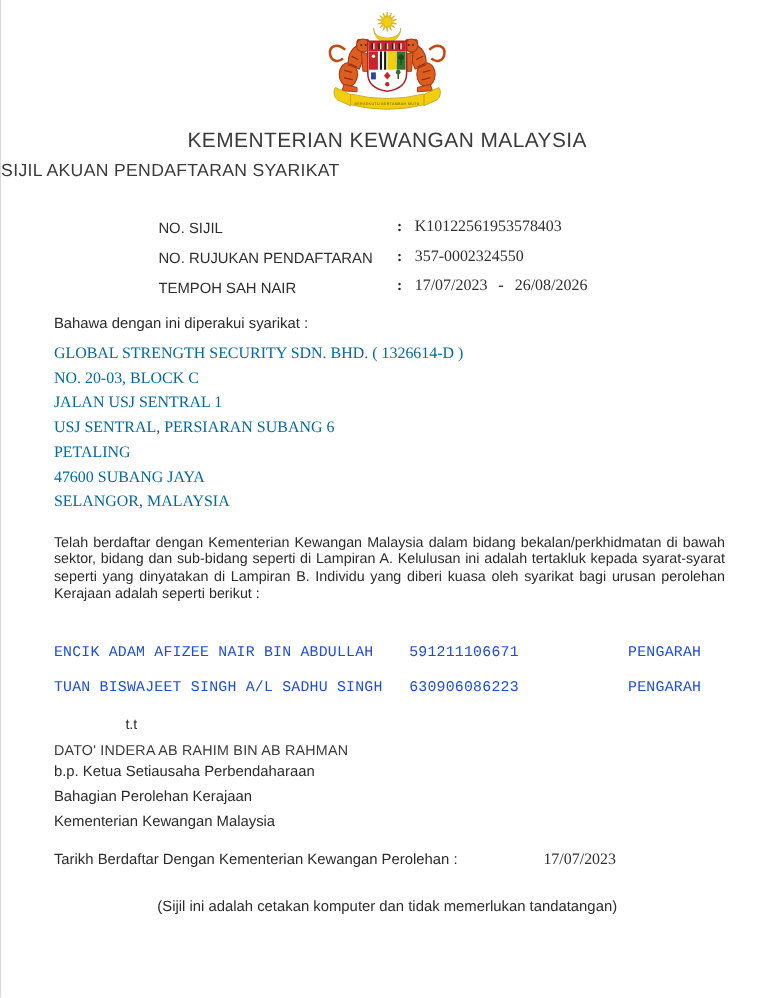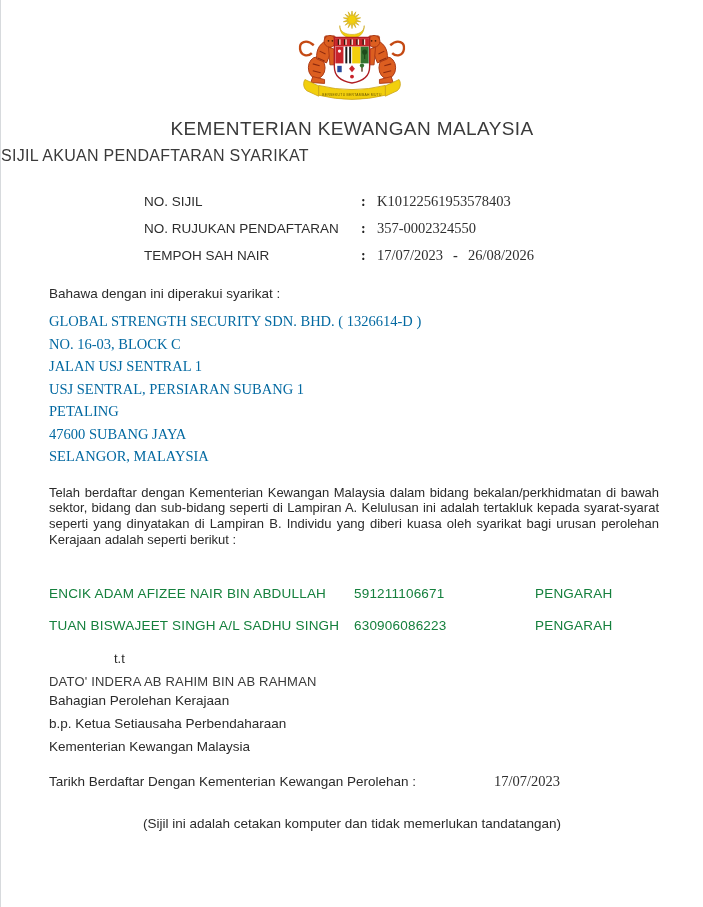--- a/index.html
+++ b/index.html
@@ -16,33 +16,33 @@
   .emblem{display:block;margin:8px auto 0;}
   .title{
     margin:12px 0 0 0;text-align:center;
     font-size:19px;font-weight:400;color:#3a3a3a;letter-spacing:.4px;
   }
   .subtitle{
     margin:7px 0 0 0;text-align:left;
     font-size:16px;font-weight:400;color:#3a3a3a;letter-spacing:.3px;
   }
   .details{margin:23px 0 0 143px;}
-  .details-row{display:flex;align-items:center;height:27px;}
+  .details-row{display:flex;align-items:flex-end;height:27px;}
   .details-label{width:217px;font-size:13.5px;color:#2e2e2e;}
   .details-colon{width:16px;font-family:"Liberation Serif",serif;font-weight:700;font-size:14px;color:#222;}
   .details-value{font-family:"Liberation Serif",serif;font-size:14.5px;color:#2f2f2f;}
   .date-sep{font-weight:700;margin:0 10px;}
   .intro{margin:17px 0 0 48px;font-size:13.5px;color:#2b2b2b;}
   .company{margin:9px 0 0 48px;font-family:"Liberation Serif",serif;font-size:14.5px;line-height:22.5px;color:#0369a1;}
   .para{
     margin:17px 44px 0 48px;
     font-size:13px;line-height:15.8px;text-align:justify;color:#2b2b2b;
   }
   .reps{margin:38px 0 0 48px;}
-  .rep-row{display:flex;font-family:Liberation Sans, sans-serif;font-size:13.5px;color:#15803d;margin-bottom:17.5px;letter-spacing:.2px;}
+  .rep-row{display:flex;font-family:Liberation Mono, monospace;font-size:13.5px;color:#1d4ed8;margin-bottom:17.5px;letter-spacing:.2px;gap:18px;}
   .rep-name{width:305px;}
   .rep-ic{width:181px;}
   .tt{margin:16px 0 0 113px;font-size:13px;color:#2b2b2b;}
   .sig-name{margin:8px 0 0 48px;font-size:13px;color:#3a3a3a;letter-spacing:.2px;}
   .sig-line{margin:0 0 0 48px;font-size:13.5px;line-height:23px;color:#2b2b2b;}
   .sig-line:first-of-type{margin-top:5px;}
   .tarikh{display:flex;align-items:baseline;margin:15px 0 0 48px;font-size:13.5px;color:#2b2b2b;}
   .tarikh-date{font-family:"Liberation Serif",serif;font-size:14.5px;margin-left:78px;color:#2f2f2f;}
   .note{margin:26px 0 0 0;text-align:center;font-size:13.5px;color:#2b2b2b;}
 </style>
@@ -146,23 +146,23 @@
       <span class="details-colon">:</span>
       <span class="details-value">
         <span>17/07/2023</span><span class="date-sep">-</span><span>26/08/2026</span>
       </span>
     </div>
   </div>
 
   <div class="intro">Bahawa dengan ini diperakui syarikat :</div>
   <div class="company">
     <div>GLOBAL STRENGTH SECURITY SDN. BHD. ( 1326614-D )</div>
-    <div>NO. 16-03, BLOCK C</div>
+    <div>NO. 20-03, BLOCK C</div>
     <div>JALAN USJ SENTRAL 1</div>
-    <div>USJ SENTRAL, PERSIARAN SUBANG 1</div>
+    <div>USJ SENTRAL, PERSIARAN SUBANG 6</div>
     <div>PETALING</div>
     <div>47600 SUBANG JAYA</div>
     <div>SELANGOR, MALAYSIA</div>
   </div>
 
   <div class="para">Telah berdaftar dengan Kementerian Kewangan Malaysia dalam bidang bekalan/perkhidmatan di bawah sektor, bidang dan sub-bidang seperti di Lampiran A. Kelulusan ini adalah tertakluk kepada syarat-syarat seperti yang dinyatakan di Lampiran B. Individu yang diberi kuasa oleh syarikat bagi urusan perolehan Kerajaan adalah seperti berikut :</div>
 
   <div class="reps">
     <div class="rep-row">
       <span class="rep-name">ENCIK ADAM AFIZEE NAIR BIN ABDULLAH</span>
@@ -171,22 +171,22 @@
     </div>
     <div class="rep-row">
       <span class="rep-name">TUAN BISWAJEET SINGH A/L SADHU SINGH</span>
       <span class="rep-ic">630906086223</span>
       <span class="rep-pos">PENGARAH</span>
     </div>
   </div>
 
   <div class="tt">t.t</div>
   <div class="sig-name">DATO' INDERA AB RAHIM BIN AB RAHMAN</div>
+  <div class="sig-line">b.p. Ketua Setiausaha Perbendaharaan</div>
   <div class="sig-line">Bahagian Perolehan Kerajaan</div>
-  <div class="sig-line">b.p. Ketua Setiausaha Perbendaharaan</div>
   <div class="sig-line">Kementerian Kewangan Malaysia</div>
 
   <div class="tarikh">
     <span>Tarikh Berdaftar Dengan Kementerian Kewangan Perolehan :</span>
     <span class="tarikh-date">17/07/2023</span>
   </div>
 
   <div class="note">(Sijil ini adalah cetakan komputer dan tidak memerlukan tandatangan)</div>
 
 </div>

